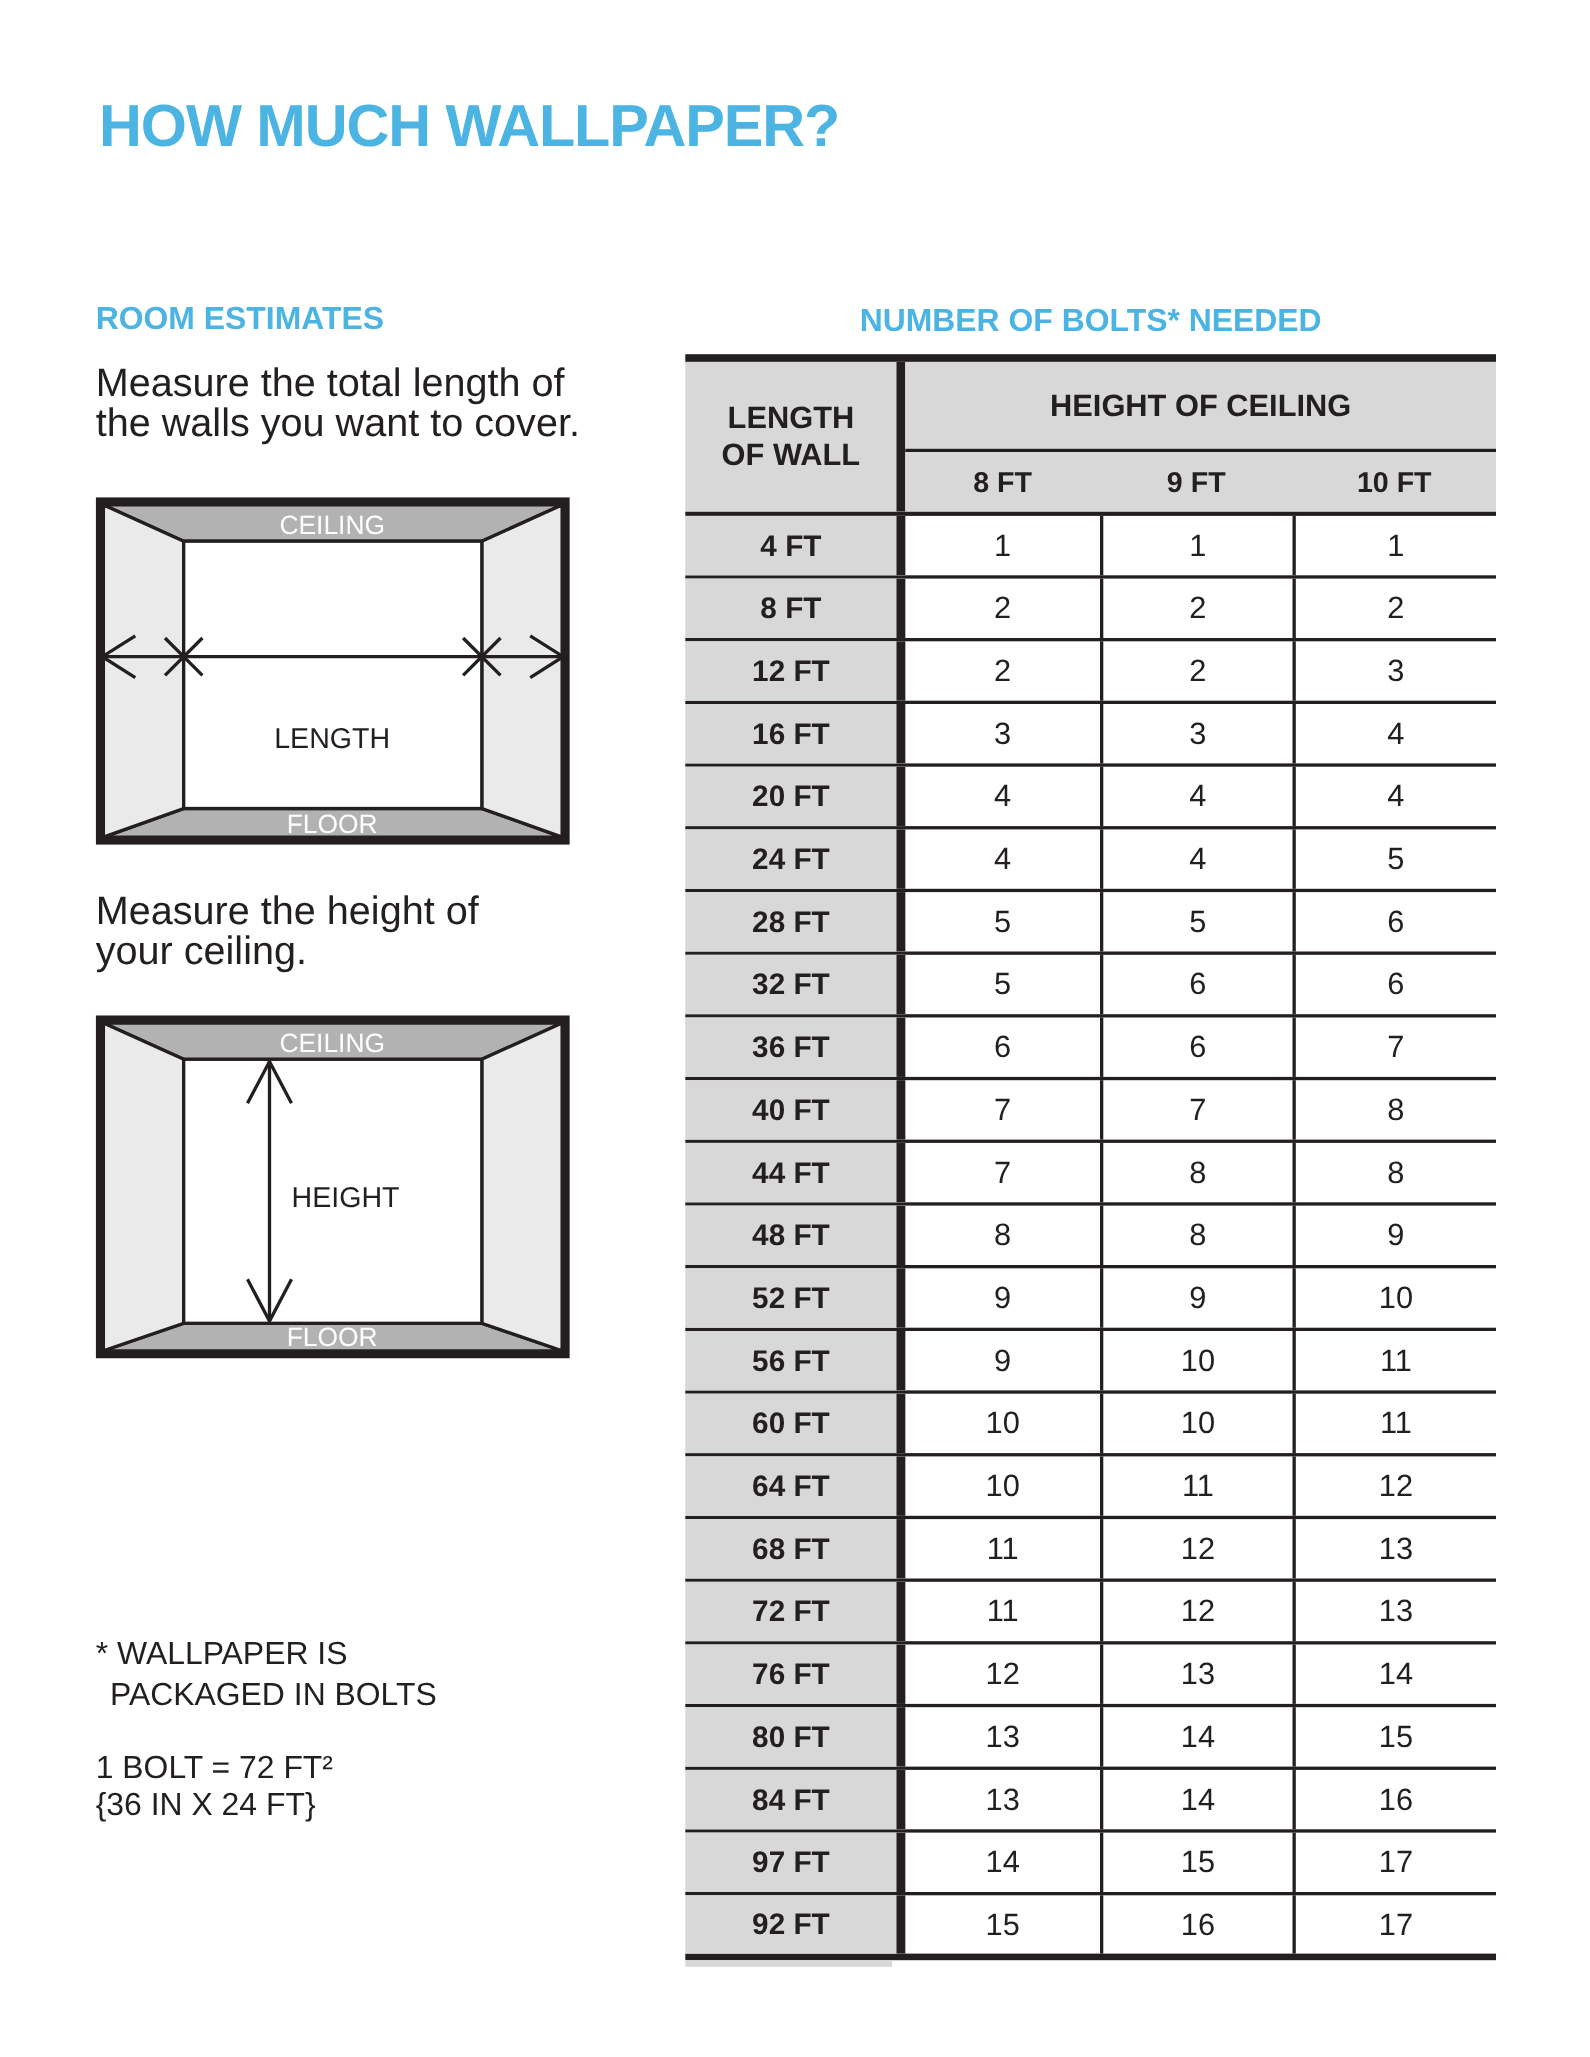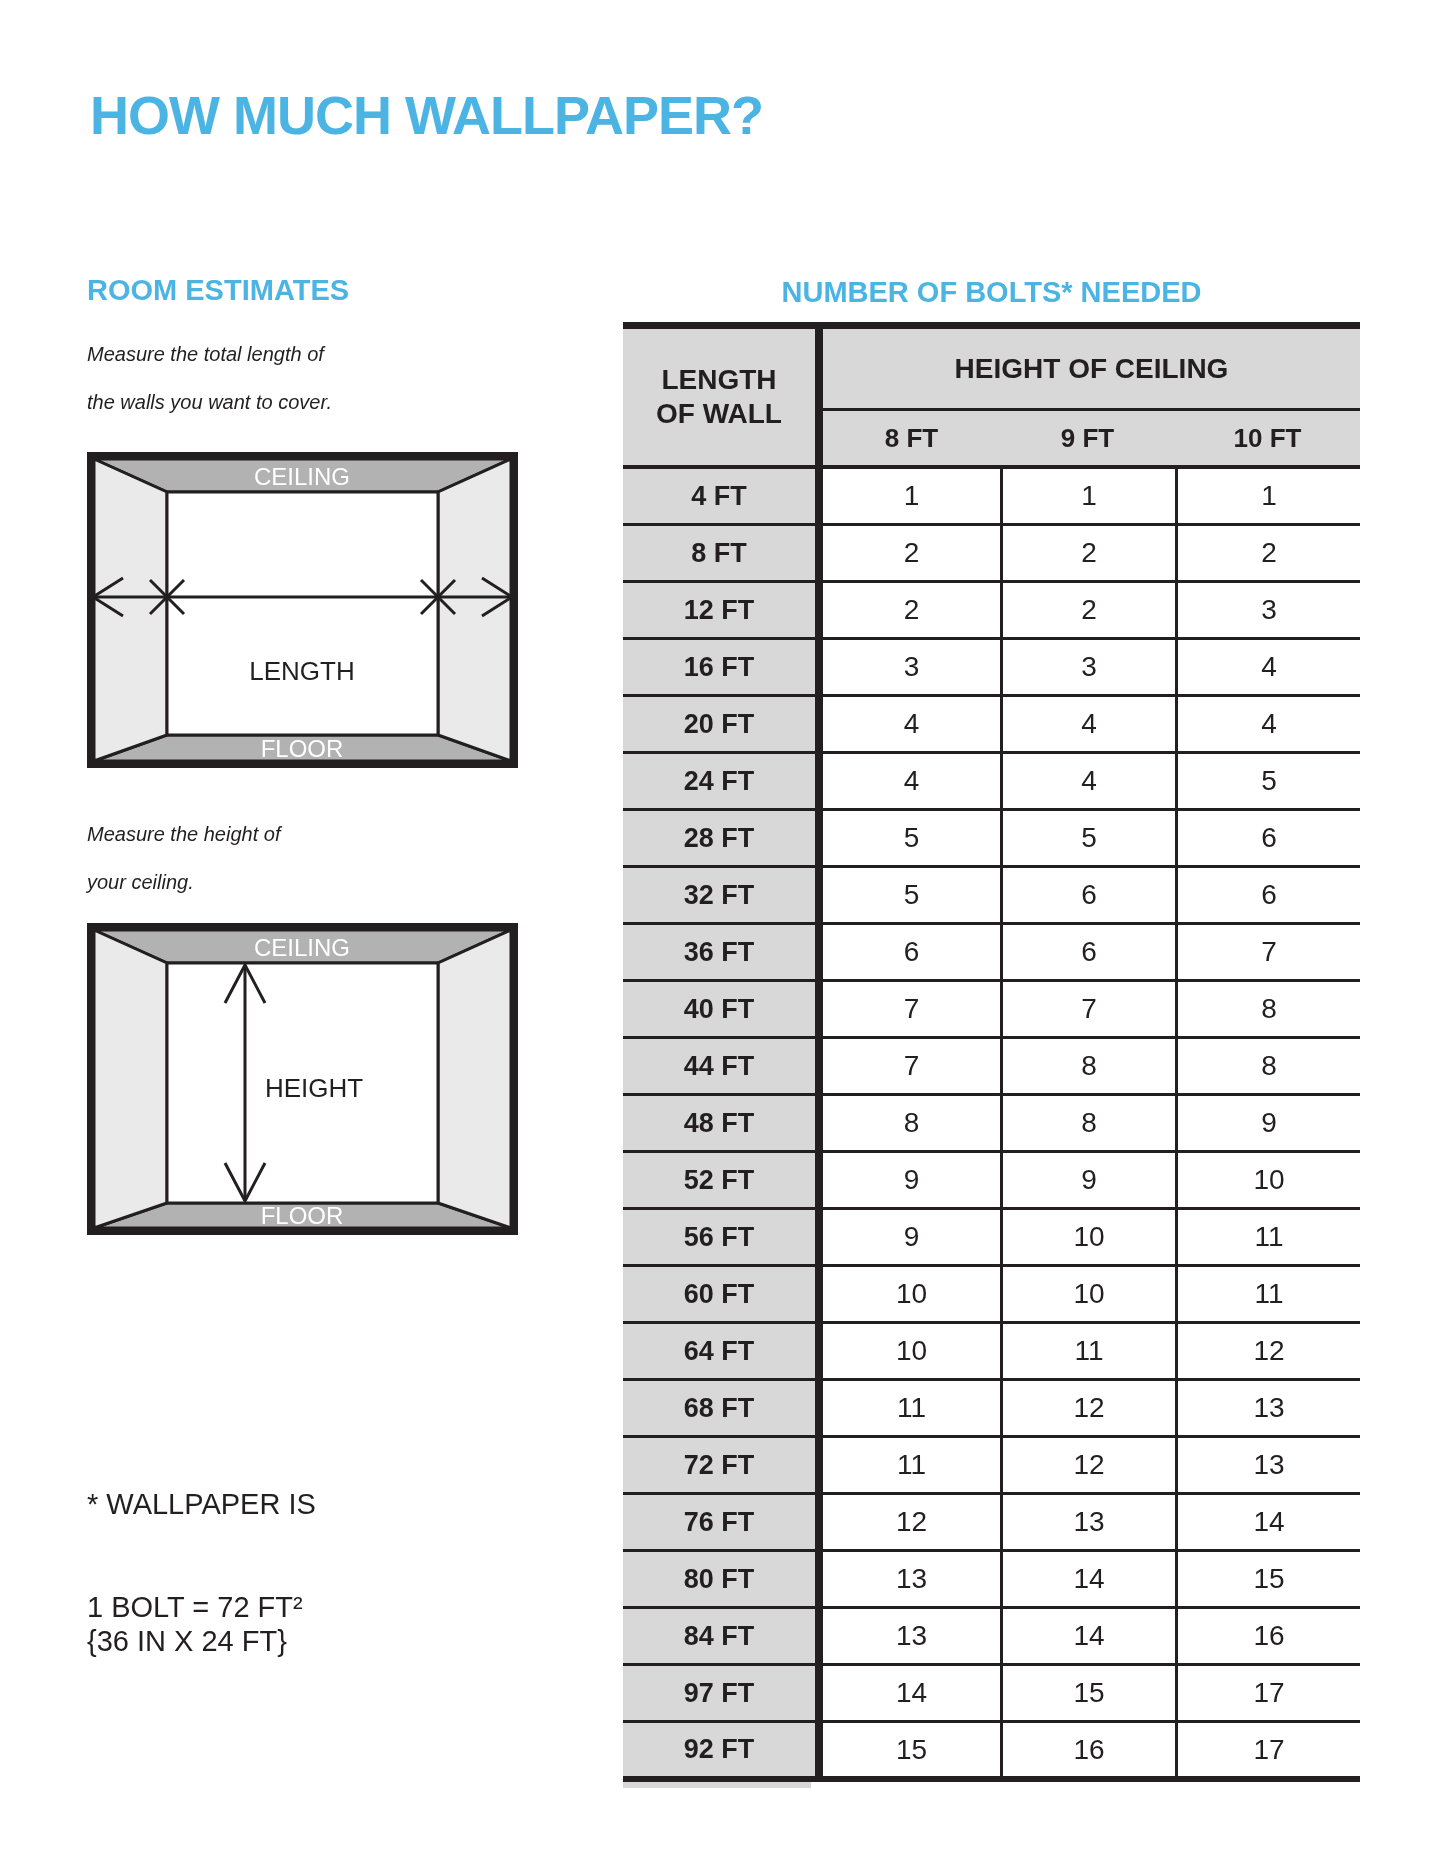--- a/index.html
+++ b/index.html
@@ -10,21 +10,21 @@
   .abs{position:absolute;}
   .page-title{
     left:90px;top:84px;font-size:54px;font-weight:bold;letter-spacing:-1px;
     color:#4cb4e2;white-space:nowrap;
   }
   .section-heading{
     font-size:29px;font-weight:bold;color:#4cb4e2;white-space:nowrap;
   }
   .heading-room{left:87px;top:274px;}
   .heading-bolts{left:623px;top:276px;width:737px;text-align:center;}
-  .para{font-size:20px;line-height:48px;white-space:pre-line;font-style:italic;}
+  .para{font-size:36px;line-height:36px;white-space:pre-line;}
   .para1{left:87px;top:330px;}
   .para2{left:87px;top:810px;}
   .para3{left:87px;top:1283px;}
   .note{font-size:29px;font-weight:normal;line-height:37px;}
   .footnote{left:87px;top:1486px;}
   .footnote .l2{padding-left:13px;}
   .boltspec{left:87px;top:1590px;line-height:34px;}
   svg text{font-family:"Liberation Sans", sans-serif;}
   .room-svg{display:block;}
   .svg1{left:87px;top:452px;}
@@ -122,20 +122,21 @@
       <polyline points="138,240 158,278 178,240"></polyline>
     </g>
     <text x="215" y="33" text-anchor="middle" font-size="24" fill="#ffffff">CEILING</text>
     <text x="178" y="174" text-anchor="start" font-size="26" fill="#231f20">HEIGHT</text>
     <text x="215" y="301" text-anchor="middle" font-size="24" fill="#ffffff">FLOOR</text>
   </svg>
 
 
   <div class="abs note footnote">
     <div class="l1">* WALLPAPER IS</div>
+    <div class="l2">PACKAGED IN BOLTS</div>
   </div>
 
   <div class="abs note boltspec">
     <div>1 BOLT = 72 FT²</div>
     <div>{36 IN X 24 FT}</div>
   </div>
 
   <div class="abs section-heading heading-bolts">NUMBER OF BOLTS* NEEDED</div>
 
   <div class="abs bolts-table">

